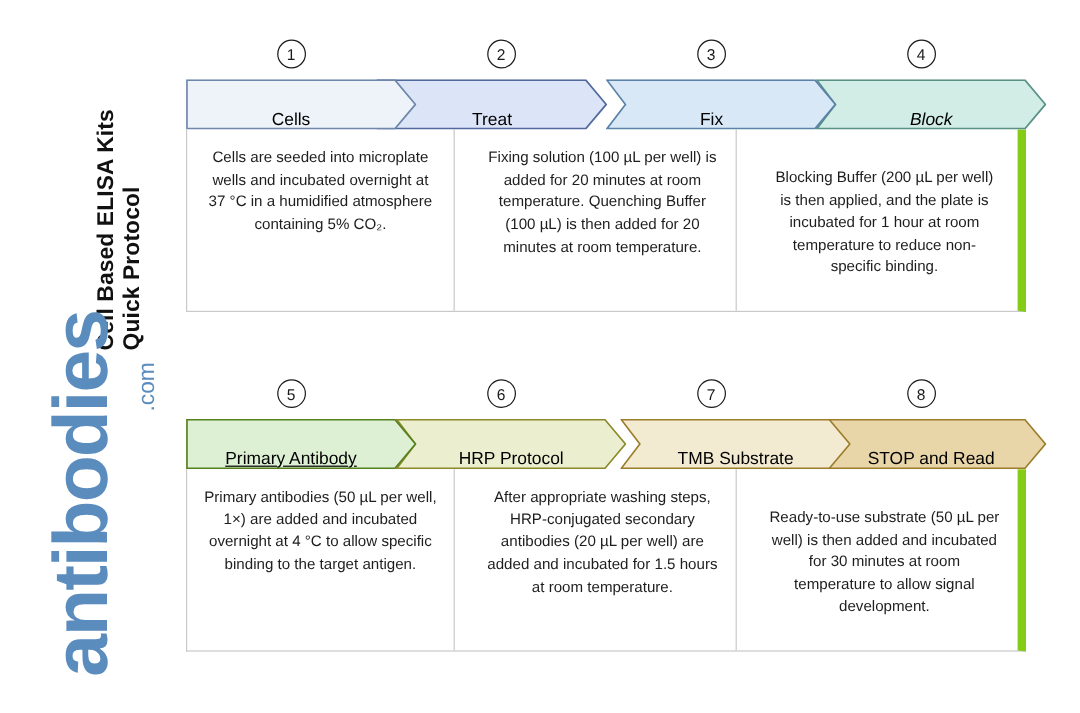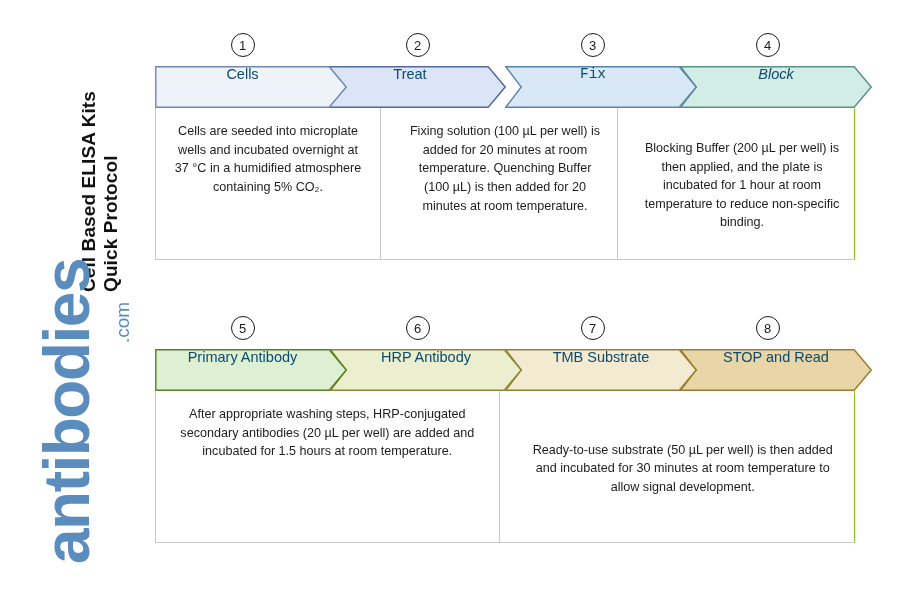--- a/index.html
+++ b/index.html
@@ -105,41 +105,41 @@
   .chev-band {
     position: relative;
     height: 42px;
     margin-top: 6px;
   }
   .chev {
     position: absolute;
     top: 0;
     height: 42px;
     display: flex;
-    align-items: flex-start;
+    align-items: flex-end;
     justify-content: center;
     box-sizing: border-box;
     font-size: 14.5px;
-    color: #0c4a6e;
+    color: #000000;
   }
   .chev span { position: relative; z-index: 2; pointer-events: none; }
   .chev .shape {
     position: absolute;
     inset: 0;
     z-index: 1;
   }
   .chev .shape svg { display: block; width: 100%; height: 100%; }
 
   
   .body-strip {
     position: relative;
     display: flex;
     height: 152px;
     border-left: 1px solid #c9c9c9;
-    border-right: 1px solid #84cc16;
+    border-right: 7px solid #84cc16;
     border-bottom: 1px solid #c9c9c9;
     box-sizing: border-box;
     background: #ffffff;
     gap: 12px;
   }
   .body-cell {
     flex: 1 1 0;
     border-right: 1px solid #c9c9c9;
     box-sizing: border-box;
     padding: 14px 14px 10px 14px;
@@ -211,21 +211,21 @@
       <div class="shape">
           <svg viewBox="0 0 192 42" preserveAspectRatio="none">
             <path d="M 0.8 0.8
              L 174.2 0.8
              L 191.2 21
              L 174.2 41.2
              L 0.8 41.2
              L 16.2 21 Z" fill="#d8e8f7" stroke="#5b82a8" stroke-width="1.4"></path>
           </svg>
         </div>
-      <span style="margin-right: 16px; font-family: Liberation Mono, monospace;">Fix</span>
+      <span style="margin-right: 16px;">Fix</span>
     </div>
     <div class="chev" id="c4" style="left: 525px; width: 192px; z-index: 7;">
       <div class="shape">
           <svg viewBox="0 0 192 42" preserveAspectRatio="none">
             <path d="M 0.8 0.8
              L 174.2 0.8
              L 191.2 21
              L 174.2 41.2
              L 0.8 41.2
              L 16.2 21 Z" fill="#d2ece6" stroke="#5a9185" stroke-width="1.4"></path>
@@ -258,21 +258,21 @@
     </div>
     <div class="badge-cell">
       <div class="badge">7</div>
     </div>
     <div class="badge-cell">
       <div class="badge">8</div>
     </div>
   </div>
 
   <div class="chev-band">
-    <div class="chev" id="c5" style="left: 0px; width: 192px; z-index: 10;">
+    <div class="chev" id="c5" style="left: 0px; width: 192px; z-index: 10; text-decoration: underline;">
       <div class="shape">
           <svg viewBox="0 0 192 42" preserveAspectRatio="none">
             <path d="M 0.8 0.8
              L 174.2 0.8
              L 191.2 21
              L 174.2 41.2
              L 0.8 41.2 Z" fill="#ddf0d4" stroke="#55801f" stroke-width="1.4"></path>
           </svg>
         </div>
       <span style="margin-right: 17px;">Primary Antibody</span>
@@ -281,23 +281,23 @@
       <div class="shape">
           <svg viewBox="0 0 192 42" preserveAspectRatio="none">
             <path d="M 0.8 0.8
              L 174.2 0.8
              L 191.2 21
              L 174.2 41.2
              L 0.8 41.2
              L 16.2 21 Z" fill="#ebefcf" stroke="#8a8a2a" stroke-width="1.4"></path>
           </svg>
         </div>
-      <span style="margin-right: 0px;">HRP Antibody</span>
-    </div>
-    <div class="chev" id="c7" style="left: 350px; width: 192px; z-index: 8;">
+      <span style="margin-right: 0px;">HRP Protocol</span>
+    </div>
+    <div class="chev" id="c7" style="left: 362px; width: 192px; z-index: 8;">
       <div class="shape">
           <svg viewBox="0 0 192 42" preserveAspectRatio="none">
             <path d="M 0.8 0.8
              L 174.2 0.8
              L 191.2 21
              L 174.2 41.2
              L 0.8 41.2
              L 16.2 21 Z" fill="#f2ead1" stroke="#9b7d2b" stroke-width="1.4"></path>
           </svg>
         </div>
@@ -313,19 +313,22 @@
              L 0.8 41.2
              L 16.2 21 Z" fill="#e8d5a8" stroke="#9b7d2b" stroke-width="1.4"></path>
           </svg>
         </div>
       <span style="margin-right: 0px;">STOP and Read</span>
     </div>
   </div>
 
   <div class="body-strip">
     <div class="body-cell">
+      <p>Primary antibodies (50 µL per well, 1×) are added and incubated overnight at 4 °C to allow specific binding to the target antigen.</p>
+    </div>
+    <div class="body-cell">
       <p>After appropriate washing steps, HRP-conjugated secondary antibodies (20 µL per well) are added and incubated for 1.5 hours at room temperature.</p>
     </div>
     <div class="body-cell">
       <p>Ready-to-use substrate (50 µL per well) is then added and incubated for 30 minutes at room temperature to allow signal development.</p>
     </div>
   </div>
 </div>
 
 </body></html>

